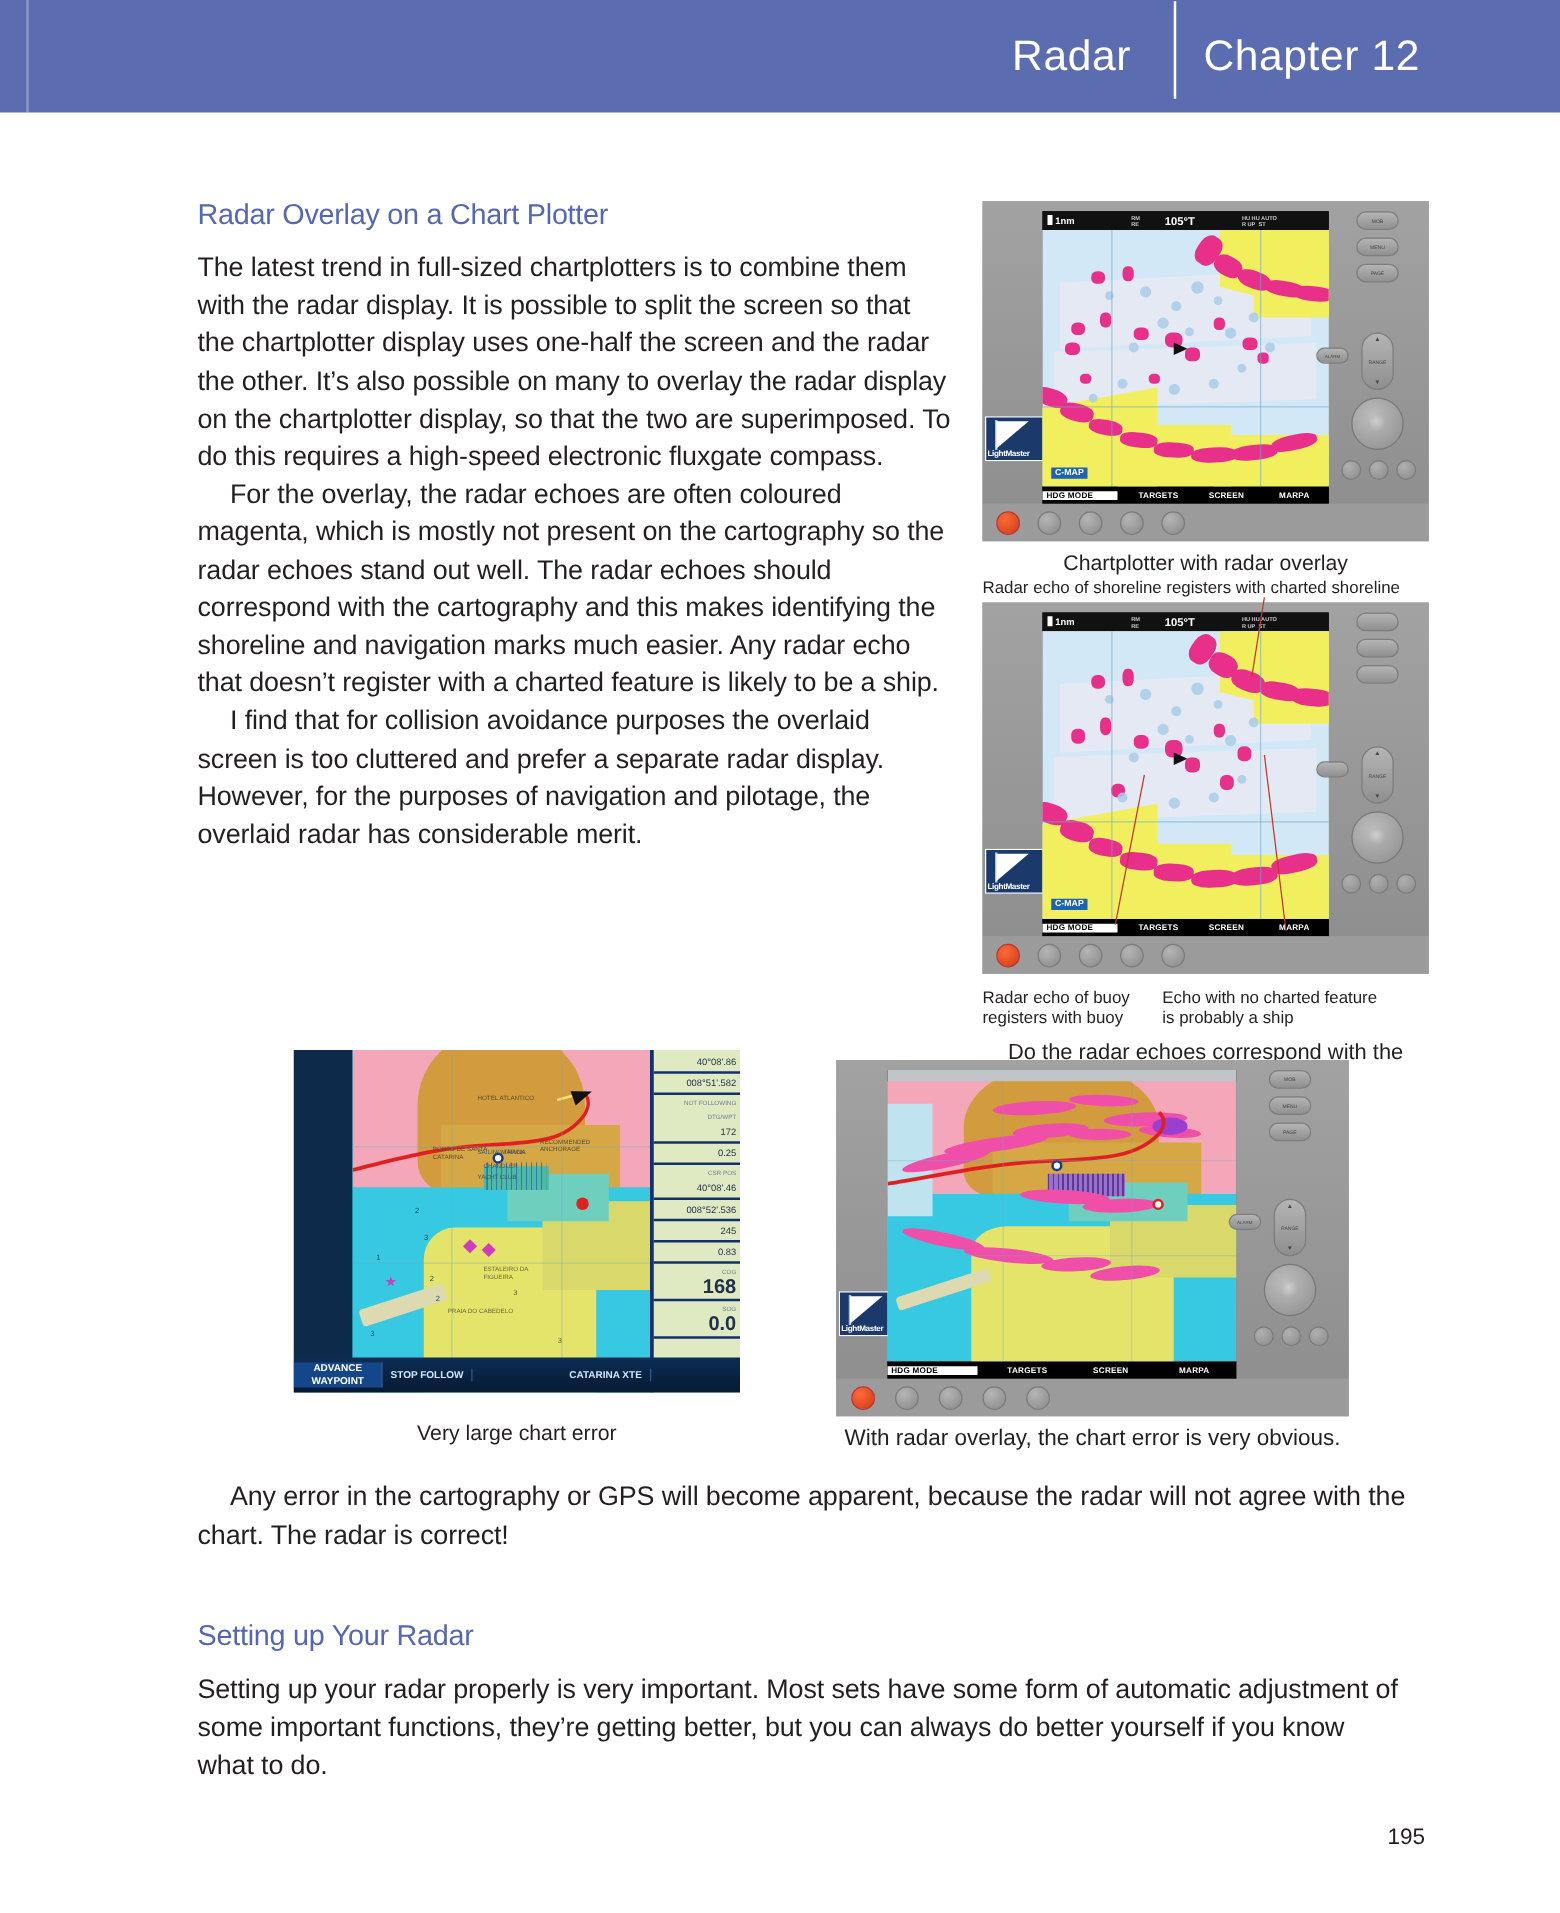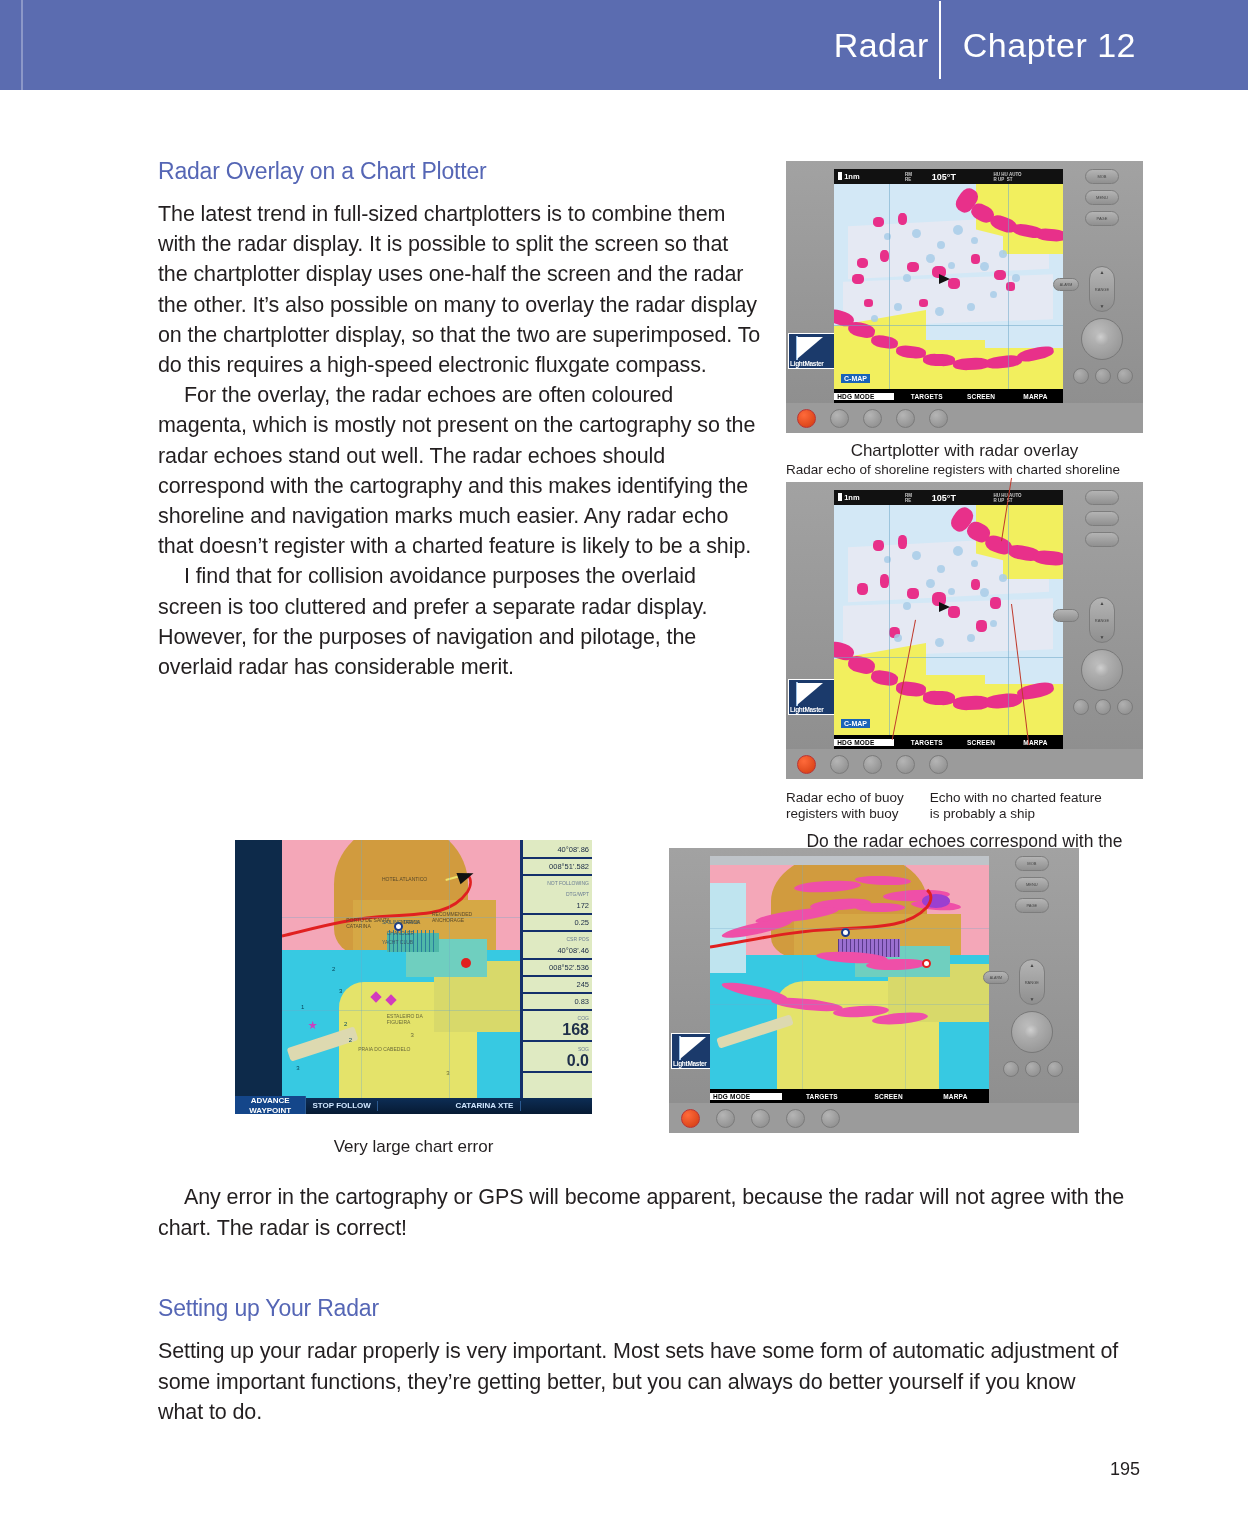--- a/index.html
+++ b/index.html
@@ -34,21 +34,21 @@
     height: 90px;
     display: flex;
     align-items: center;
     gap: 0;
   }
   .hdr-radar {
     color: #ffffff;
     font-size: 34px;
     font-weight: 400;
     letter-spacing: 0.5px;
-    padding-right: 10px;
+    padding-right: 34px;
     margin-left: 16px;
   }
   .hdr-divider {
     width: 2px;
     height: 78px;
     background: #ffffff;
     margin-top: -10px;
   }
   .hdr-chapter {
     color: #ffffff;
@@ -336,21 +336,21 @@
     padding: 2px 3px;
     text-align: right;
     line-height: 11px;
   }
   .ps-cell .lbl { font-size: 5px; color: #6b7d93; display:block; text-align:right;}
   .ps-cell .big { font-size: 16px; font-weight: bold; }
   .photo-softbar {
     position: absolute;
     left: 0; bottom: 0;
     width: 100%;
-    height: 16px;
+    height: 28px;
     background: linear-gradient(180deg,#0d2d55,#061a33);
     color: #cfe6ff;
     font-size: 8px;
     font-weight: bold;
     display: flex;
     align-items: center;
     z-index: 6;
   }
   .photo-softbar span {
     flex: 1; text-align: center;
@@ -846,20 +846,21 @@
     </div>
 
     <div class="knobrow">
       <div class="knob power"></div>
       <div class="knob"></div>
       <div class="knob"></div>
       <div class="knob"></div>
       <div class="knob"></div>
     </div>
   </div>
+  <div class="fig-cap" style="font-size:18px;">With radar overlay, the chart error is very obvious.</div>
 </div>
 
 <div class="bottom-block">
   <p class="body-text indent">Any error in the cartography or GPS will become apparent, because the radar will not agree with the chart. The radar is correct!</p>
   <h2 class="section-head">Setting up Your Radar</h2>
   <p class="body-text">Setting up your radar properly is very important. Most sets have some form of automatic adjustment of some important functions, they’re getting better, but you can always do better yourself if you know what to do.</p>
 </div>
 
 <div class="page-num">195</div>
 

